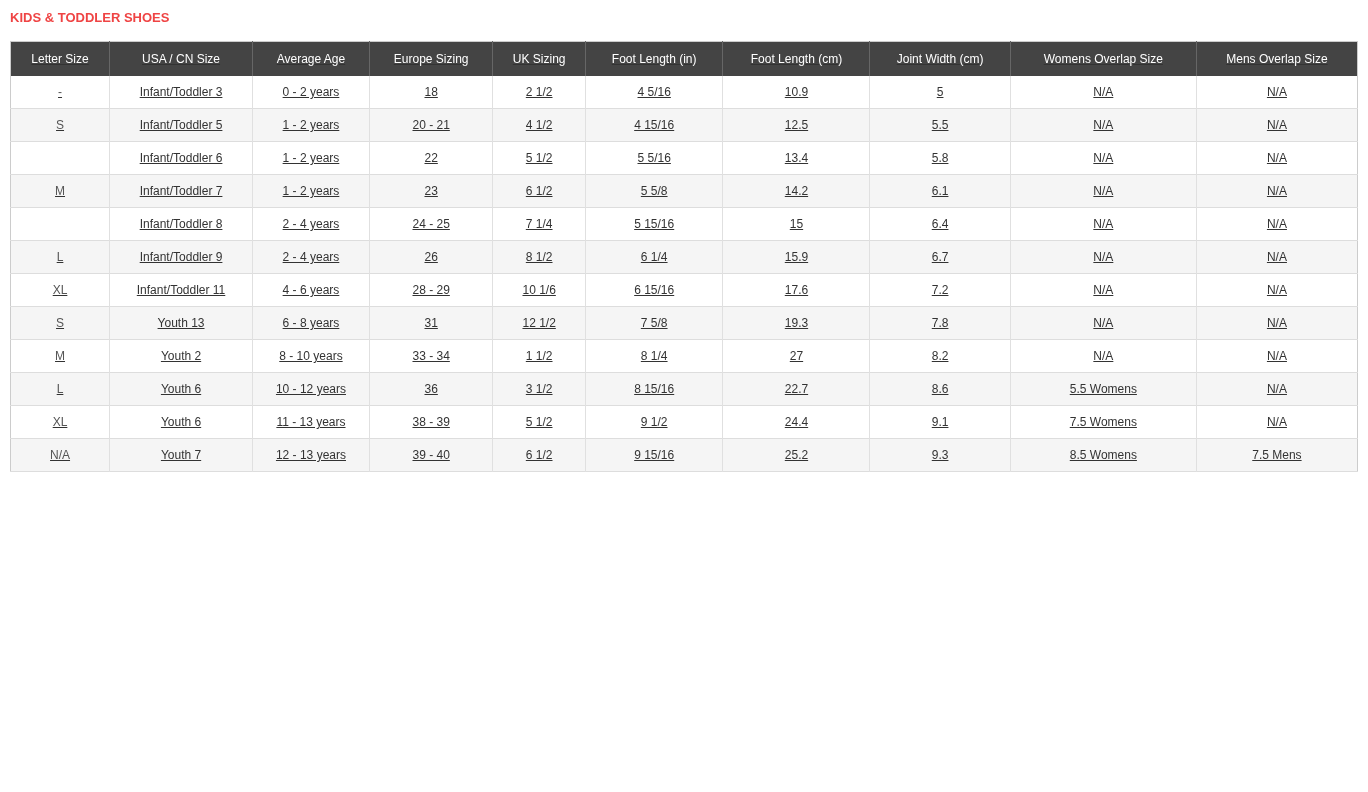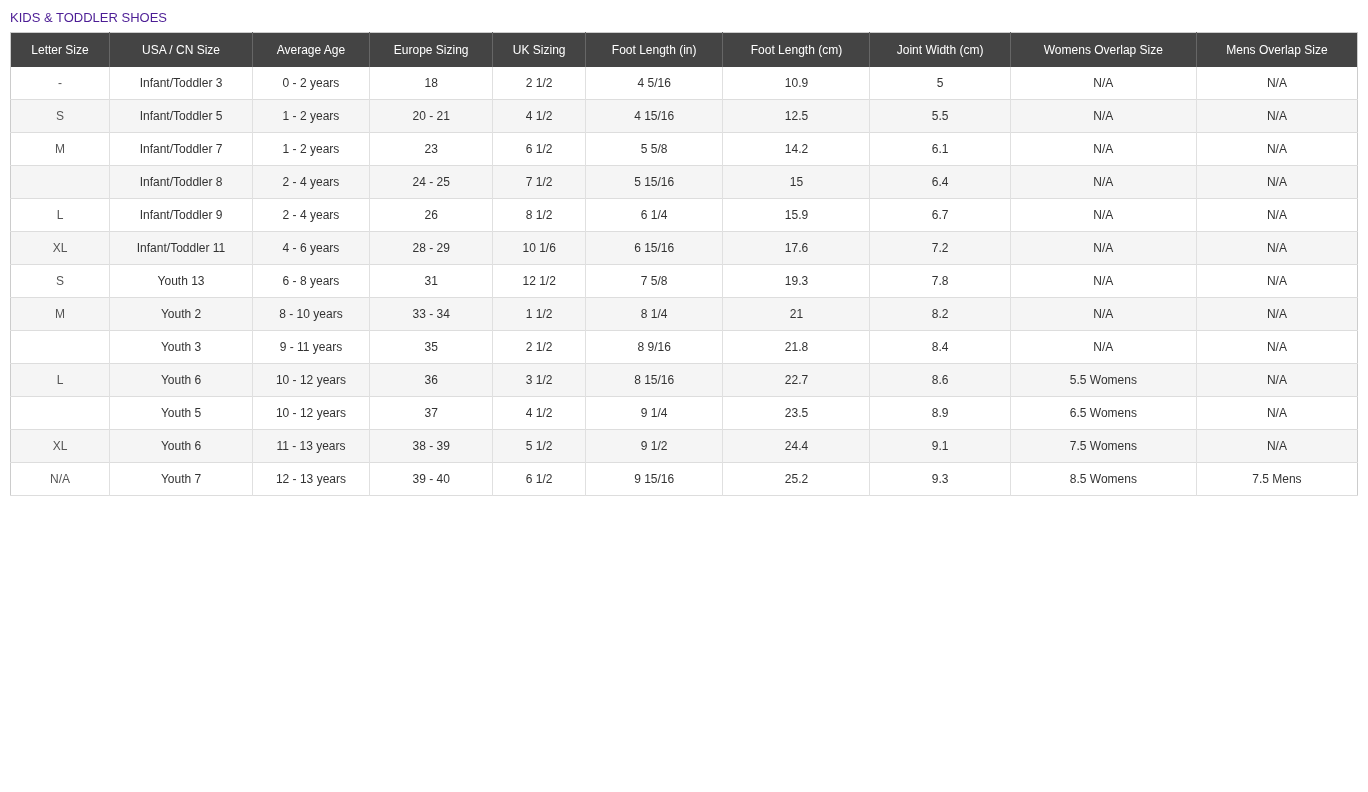--- a/index.html
+++ b/index.html
@@ -4,30 +4,31 @@
   <style>
     * { margin: 0; padding: 0; box-sizing: border-box; }
     body {
       font-family: Arial, sans-serif;
       font-size: 13px;
       background: #fff;
       color: #333;
       padding: 10px;
     }
     .page-title {
-      color: #4c1d95;
-      font-weight: normal;
+      color: #ef4444;
+      font-weight: bold;
       font-size: 13px;
-      margin-bottom: 7px;
+      margin-bottom: 16px;
       text-transform: uppercase;
     }
     table {
       width: 100%;
       border-collapse: collapse;
       border: 1px solid #ccc;
+      text-decoration: underline;
     }
     thead tr {
       background: #444;
       color: #fff;
     }
     thead th {
       padding: 10px 6px;
       text-align: center;
       font-size: 12px;
       font-weight: normal;
@@ -94,37 +95,49 @@
         <td>1 - 2 years</td>
         <td>20 - 21</td>
         <td>4 1/2</td>
         <td>4 15/16</td>
         <td>12.5</td>
         <td>5.5</td>
         <td>N/A</td>
         <td>N/A</td>
       </tr>
       <tr>
+        <td class="letter-size-cell"></td>
+        <td>Infant/Toddler 6</td>
+        <td>1 - 2 years</td>
+        <td>22</td>
+        <td>5 1/2</td>
+        <td>5 5/16</td>
+        <td>13.4</td>
+        <td>5.8</td>
+        <td>N/A</td>
+        <td>N/A</td>
+      </tr>
+      <tr>
         <td class="letter-size-cell">M</td>
         <td>Infant/Toddler 7</td>
         <td>1 - 2 years</td>
         <td>23</td>
         <td>6 1/2</td>
         <td>5 5/8</td>
         <td>14.2</td>
         <td>6.1</td>
         <td>N/A</td>
         <td>N/A</td>
       </tr>
       <tr>
         <td class="letter-size-cell"></td>
         <td>Infant/Toddler 8</td>
         <td>2 - 4 years</td>
         <td>24 - 25</td>
-        <td>7 1/2</td>
+        <td>7 1/4</td>
         <td>5 15/16</td>
         <td>15</td>
         <td>6.4</td>
         <td>N/A</td>
         <td>N/A</td>
       </tr>
       <tr>
         <td class="letter-size-cell">L</td>
         <td>Infant/Toddler 9</td>
         <td>2 - 4 years</td>
@@ -160,59 +173,35 @@
         <td>N/A</td>
         <td>N/A</td>
       </tr>
       <tr>
         <td class="letter-size-cell">M</td>
         <td>Youth 2</td>
         <td>8 - 10 years</td>
         <td>33 - 34</td>
         <td>1 1/2</td>
         <td>8 1/4</td>
-        <td>21</td>
+        <td>27</td>
         <td>8.2</td>
-        <td>N/A</td>
-        <td>N/A</td>
-      </tr>
-      <tr>
-        <td class="letter-size-cell"></td>
-        <td>Youth 3</td>
-        <td>9 - 11 years</td>
-        <td>35</td>
-        <td>2 1/2</td>
-        <td>8 9/16</td>
-        <td>21.8</td>
-        <td>8.4</td>
         <td>N/A</td>
         <td>N/A</td>
       </tr>
       <tr>
         <td class="letter-size-cell">L</td>
         <td>Youth 6</td>
         <td>10 - 12 years</td>
         <td>36</td>
         <td>3 1/2</td>
         <td>8 15/16</td>
         <td>22.7</td>
         <td>8.6</td>
         <td>5.5 Womens</td>
-        <td>N/A</td>
-      </tr>
-      <tr>
-        <td class="letter-size-cell"></td>
-        <td>Youth 5</td>
-        <td>10 - 12 years</td>
-        <td>37</td>
-        <td>4 1/2</td>
-        <td>9 1/4</td>
-        <td>23.5</td>
-        <td>8.9</td>
-        <td>6.5 Womens</td>
         <td>N/A</td>
       </tr>
       <tr>
         <td class="letter-size-cell">XL</td>
         <td>Youth 6</td>
         <td>11 - 13 years</td>
         <td>38 - 39</td>
         <td>5 1/2</td>
         <td>9 1/2</td>
         <td>24.4</td>

